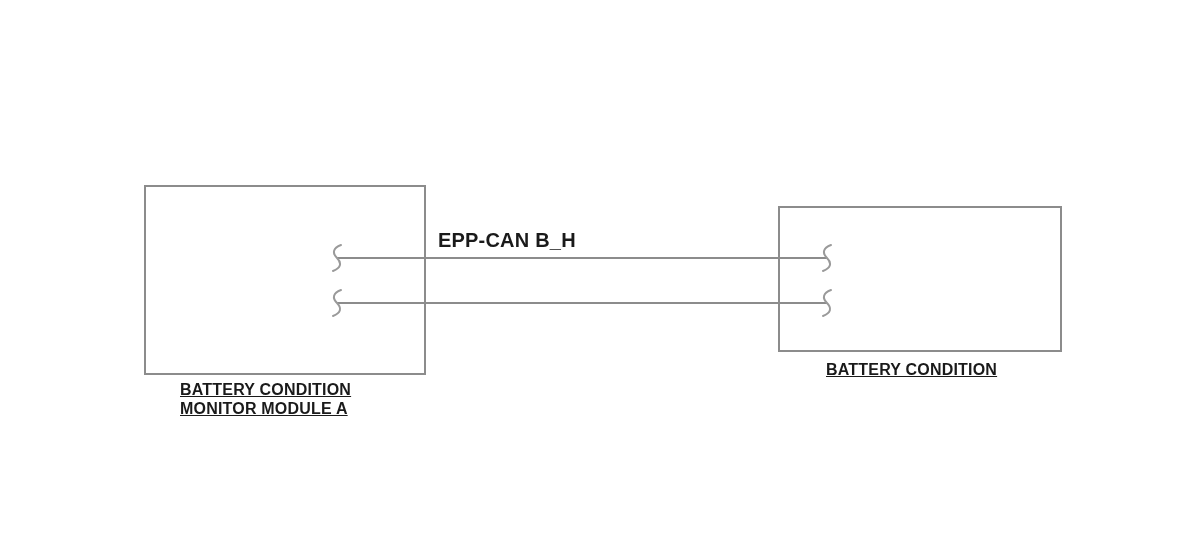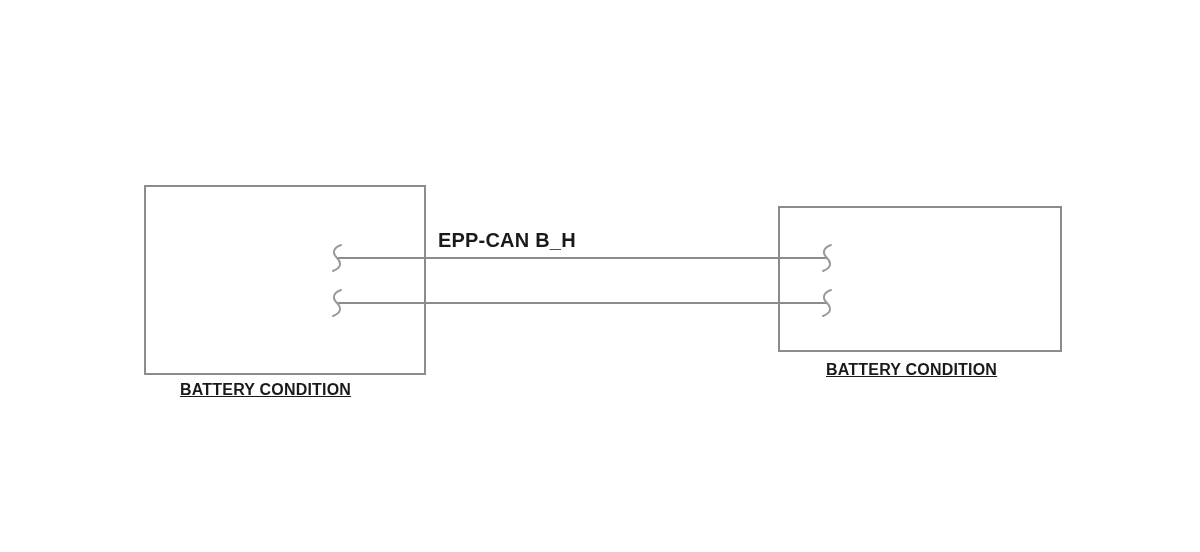--- a/index.html
+++ b/index.html
@@ -80,20 +80,21 @@
 </head>
 <body>
 
 <div class="canvas">
 
   <div class="module-box module-a"></div>
   <div class="module-box module-b"></div>
 
   <div class="module-label label-a">
     <span>BATTERY CONDITION</span>
+    <span>MONITOR MODULE A</span>
   </div>
   <div class="module-label label-b">
     <span>BATTERY CONDITION</span>
   </div>
 
   <div class="wire wire-h"></div>
   <div class="wire wire-l"></div>
 
   <div class="wire-label wlabel-h">EPP-CAN B_H</div>
 

